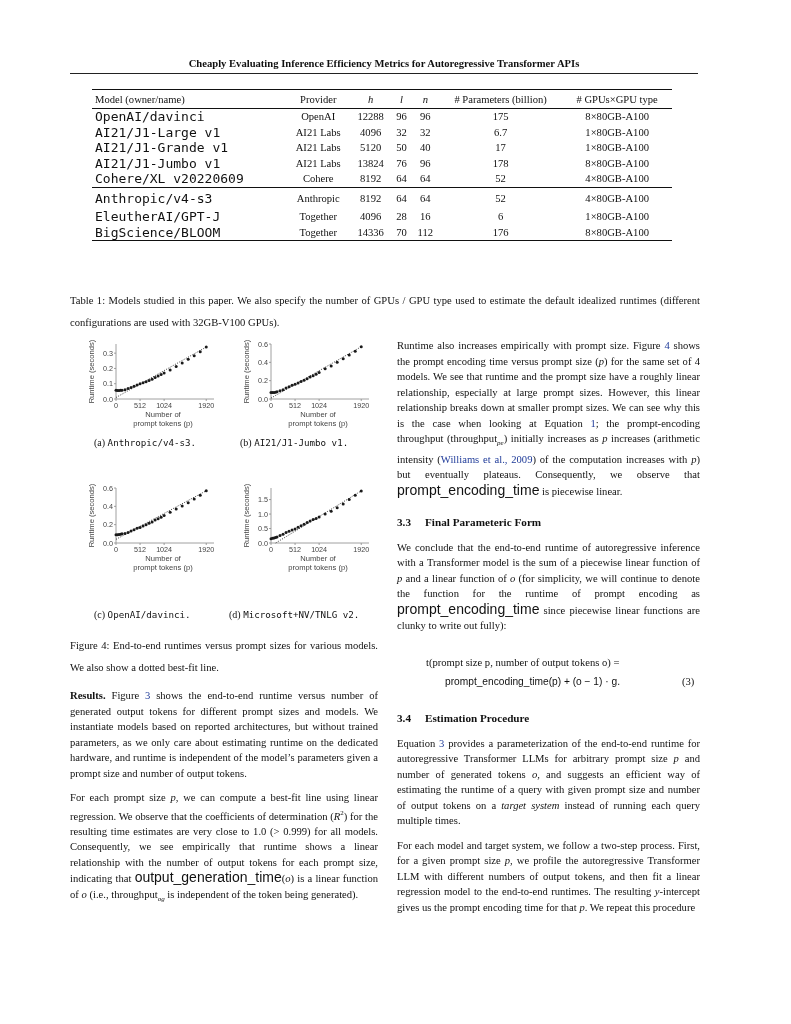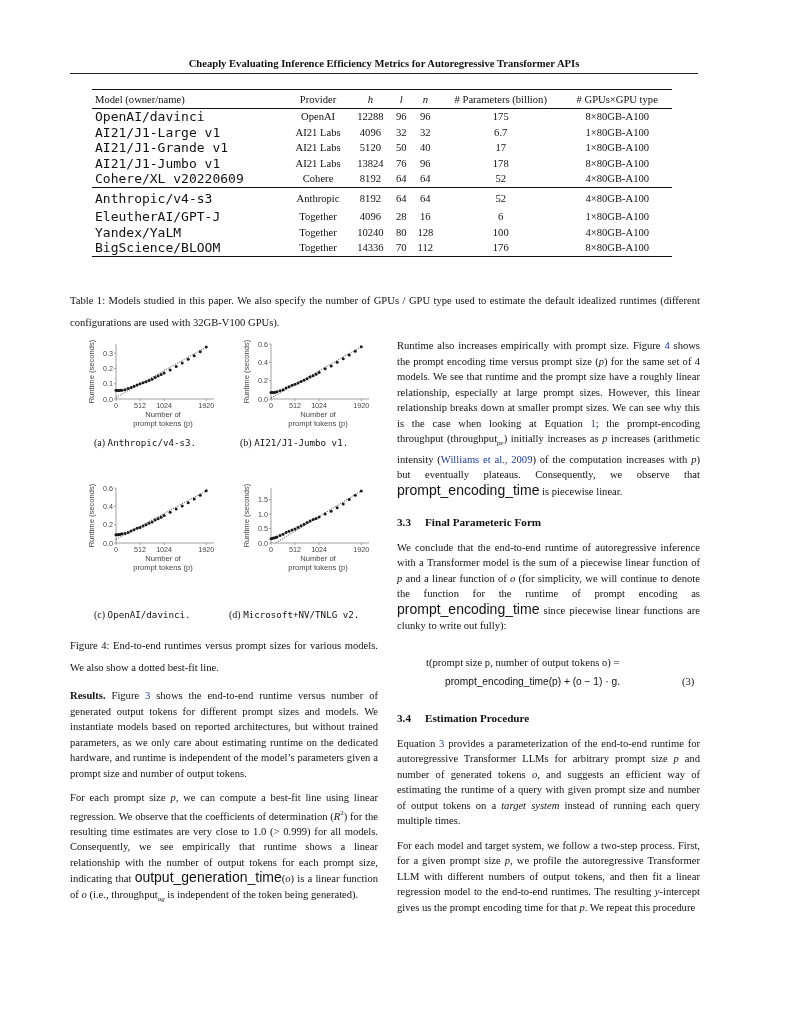--- a/index.html
+++ b/index.html
@@ -116,29 +116,20 @@
         <td class="c">4×80GB-A100</td>
       </tr>
       <tr class="grp-start">
         <td class="mono">EleutherAI/GPT-J</td>
         <td class="c">Together</td>
         <td class="c">4096</td>
         <td class="c">28</td>
         <td class="c">16</td>
         <td class="c">6</td>
         <td class="c">1×80GB-A100</td>
-      </tr>
-      <tr>
-        <td class="mono">Yandex/YaLM</td>
-        <td class="c">Together</td>
-        <td class="c">10240</td>
-        <td class="c">80</td>
-        <td class="c">128</td>
-        <td class="c">100</td>
-        <td class="c">4×80GB-A100</td>
       </tr>
       <tr class="last">
         <td class="mono">BigScience/BLOOM</td>
         <td class="c">Together</td>
         <td class="c">14336</td>
         <td class="c">70</td>
         <td class="c">112</td>
         <td class="c">176</td>
         <td class="c">8×80GB-A100</td>
       </tr>

